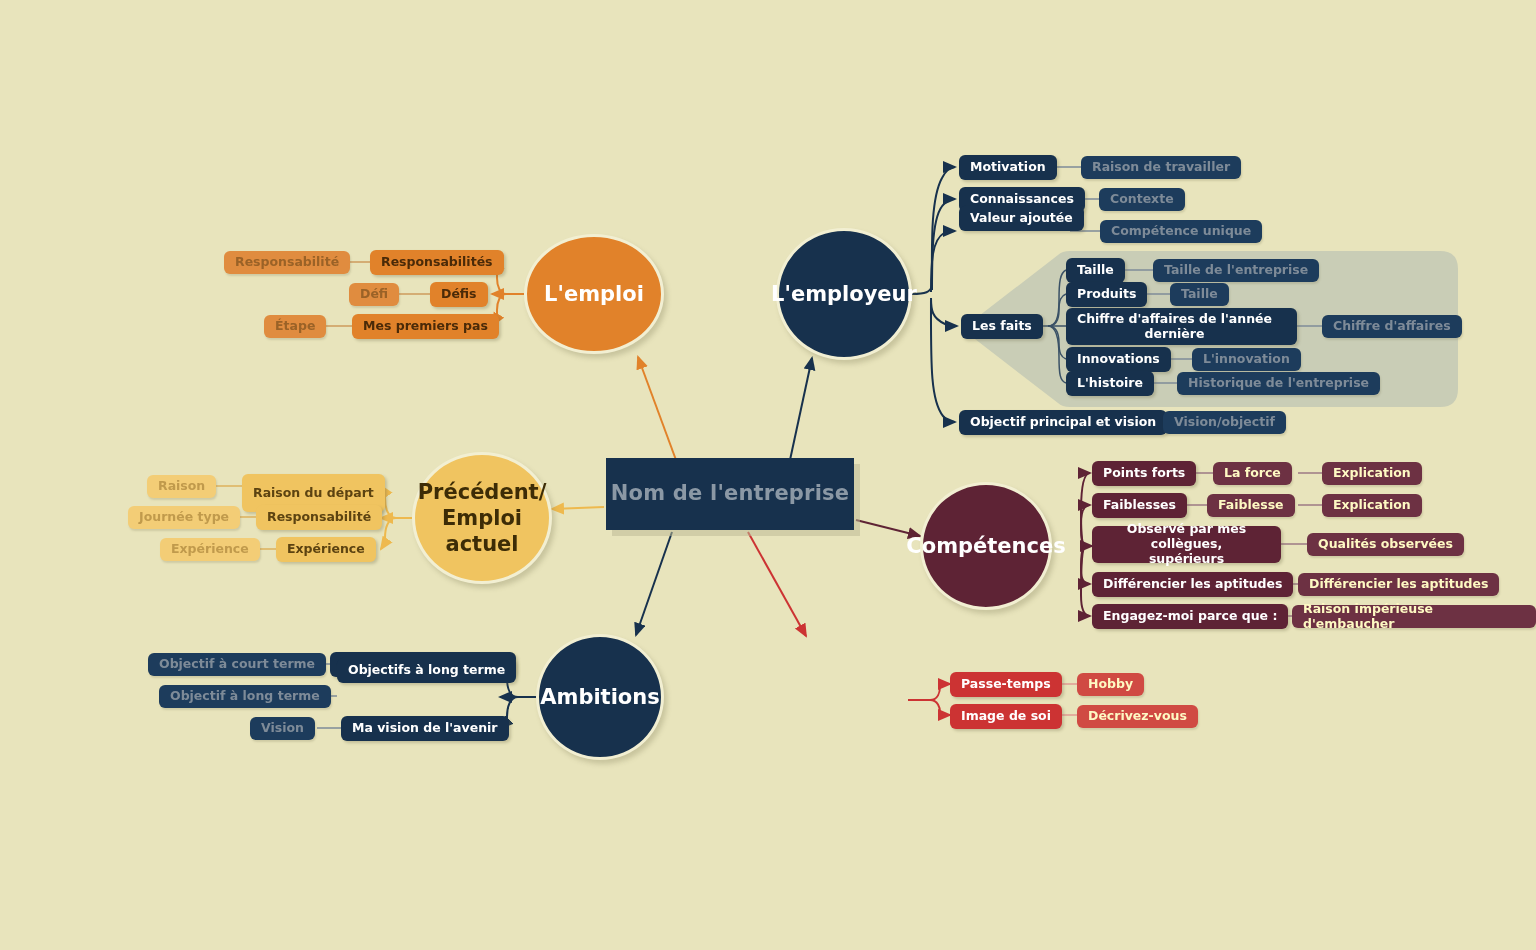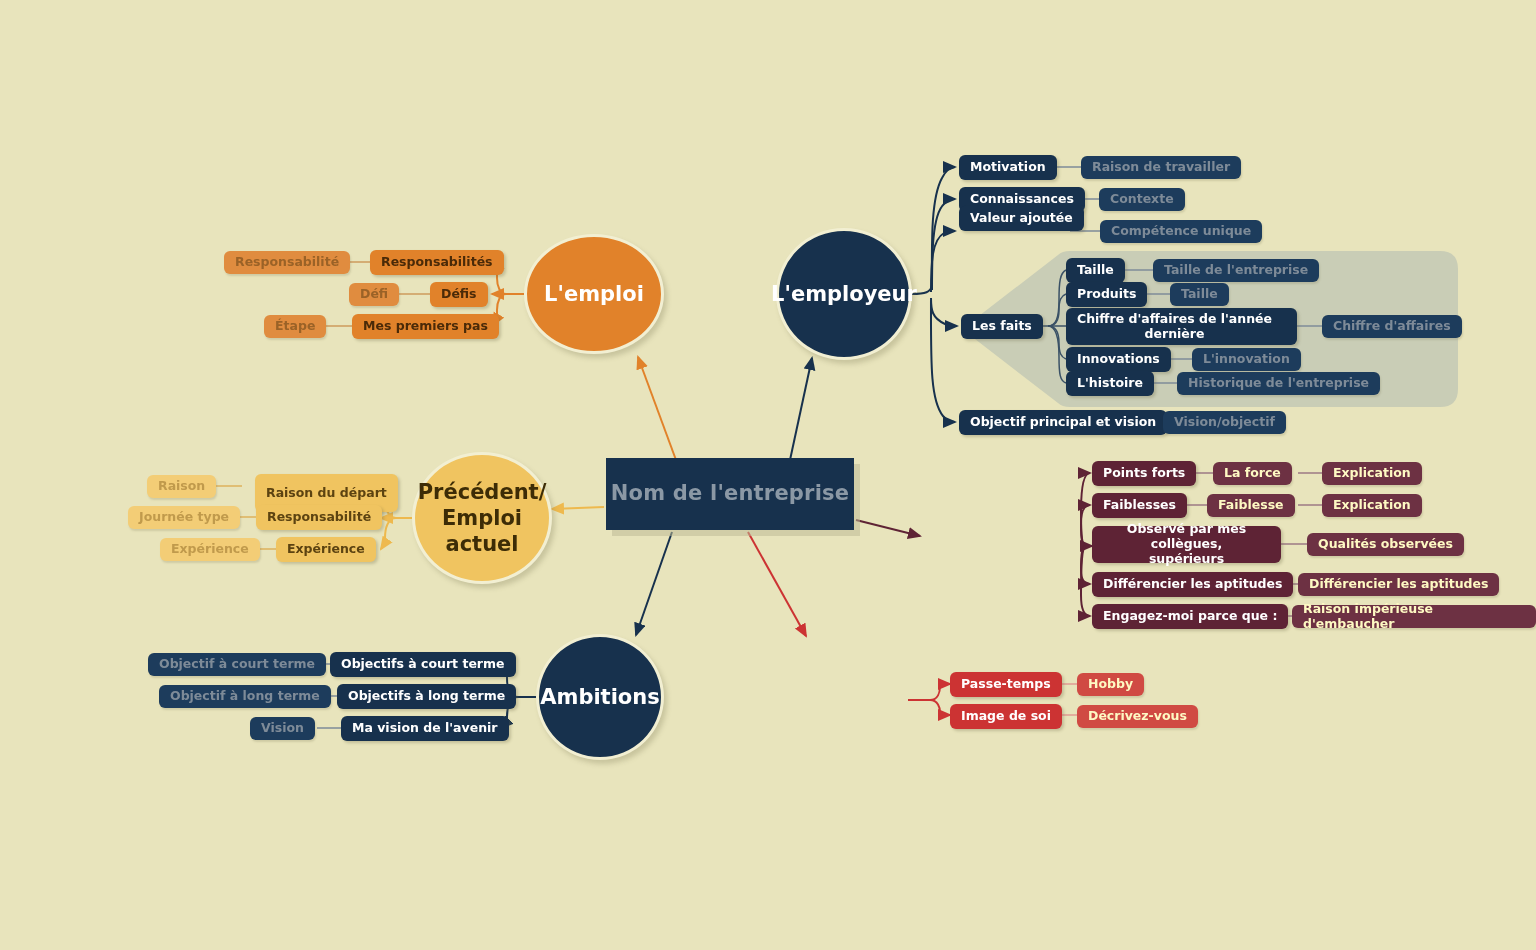--- a/index.html
+++ b/index.html
@@ -190,20 +190,23 @@
 
   <div class="circle" style="left:776px;top:228px;width:136px;height:132px;background:#17314d;">
     <span>L'employeur</span>
   </div>
 
   <div class="circle" style="left:412px;top:452px;width:140px;height:132px;background:#f0c460;color:#3d2c06;">
     <span style="white-space:pre-line;">Précédent/
 Emploi actuel</span>
   </div>
 
+  <div class="circle" style="left:920px;top:482px;width:132px;height:128px;background:#5e2335;">
+    <span>Compétences</span>
+  </div>
 
   <div class="circle" style="left:536px;top:634px;width:128px;height:126px;background:#17314d;">
     <span>Ambitions</span>
   </div>
 
 
   <div class="node lvl1 c-orange" style="left:370px;top:250px;height:25px;">Responsabilités</div>
   <div class="node lvl2 c-orange-m" style="left:224px;top:251px;height:23px;">Responsabilité</div>
 
   <div class="node lvl1 c-orange" style="left:430px;top:282px;height:25px;">Défis</div>
@@ -235,21 +238,21 @@
 
   <div class="node lvl1 c-navy" style="left:1066px;top:347px;height:25px;">Innovations</div>
   <div class="node lvl2 c-navy-m" style="left:1192px;top:348px;height:23px;">L'innovation</div>
 
   <div class="node lvl1 c-navy" style="left:1066px;top:371px;height:25px;">L'histoire</div>
   <div class="node lvl2 c-navy-m" style="left:1177px;top:372px;height:23px;">Historique de l'entreprise</div>
 
   <div class="node lvl1 c-navy" style="left:959px;top:410px;height:25px;">Objectif principal et vision</div>
   <div class="node lvl2 c-navy-m" style="left:1163px;top:411px;height:23px;">Vision/objectif</div>
 
-  <div class="node lvl1 c-yellow" style="left:255px;top:474px;height:38px;">Raison du départ</div>
+  <div class="node lvl1 c-yellow" style="left:242px;top:474px;height:38px;">Raison du départ</div>
   <div class="node lvl2 c-yellow-m" style="left:147px;top:475px;height:23px;">Raison</div>
 
   <div class="node lvl1 c-yellow" style="left:256px;top:505px;height:25px;">Responsabilité</div>
   <div class="node lvl2 c-yellow-m" style="left:128px;top:506px;height:23px;">Journée type</div>
 
   <div class="node lvl1 c-yellow" style="left:276px;top:537px;height:25px;">Expérience</div>
   <div class="node lvl2 c-yellow-m" style="left:160px;top:538px;height:23px;">Expérience</div>
 
   <div class="node lvl1 c-maroon" style="left:1092px;top:461px;height:25px;">Points forts</div>
   <div class="node lvl2 c-maroon-m" style="left:1213px;top:462px;height:23px;">La force</div>
@@ -265,21 +268,21 @@
 
   <div class="node lvl1 c-maroon" style="left:1092px;top:572px;height:25px;">Différencier les aptitudes</div>
   <div class="node lvl2 c-maroon-m" style="left:1298px;top:573px;height:23px;">Différencier les aptitudes</div>
 
   <div class="node lvl1 c-maroon" style="left:1092px;top:604px;height:25px;">Engagez-moi parce que :</div>
   <div class="node lvl2 c-maroon-m" style="left:1292px;top:605px;height:23px;">Raison impérieuse d'embaucher</div>
 
   <div class="node lvl1 c-navy" style="left:330px;top:652px;height:25px;">Objectifs à court terme</div>
   <div class="node lvl2 c-navy-m" style="left:148px;top:653px;height:23px;">Objectif à court terme</div>
 
-  <div class="node lvl1 c-navy" style="left:337px;top:684px;height:25px;">Objectifs à long terme</div>
+  <div class="node lvl1 c-navy" style="left:337px;top:658px;height:25px;">Objectifs à long terme</div>
   <div class="node lvl2 c-navy-m" style="left:159px;top:685px;height:23px;">Objectif à long terme</div>
 
   <div class="node lvl1 c-navy" style="left:341px;top:716px;height:25px;">Ma vision de l'avenir</div>
   <div class="node lvl2 c-navy-m" style="left:250px;top:717px;height:23px;">Vision</div>
 
   <div class="node lvl1 c-red" style="left:950px;top:672px;height:25px;">Passe-temps</div>
   <div class="node lvl2 c-red-m" style="left:1077px;top:673px;height:23px;">Hobby</div>
 
   <div class="node lvl1 c-red" style="left:950px;top:704px;height:25px;">Image de soi</div>
   <div class="node lvl2 c-red-m" style="left:1077px;top:705px;height:23px;">Décrivez-vous</div>

